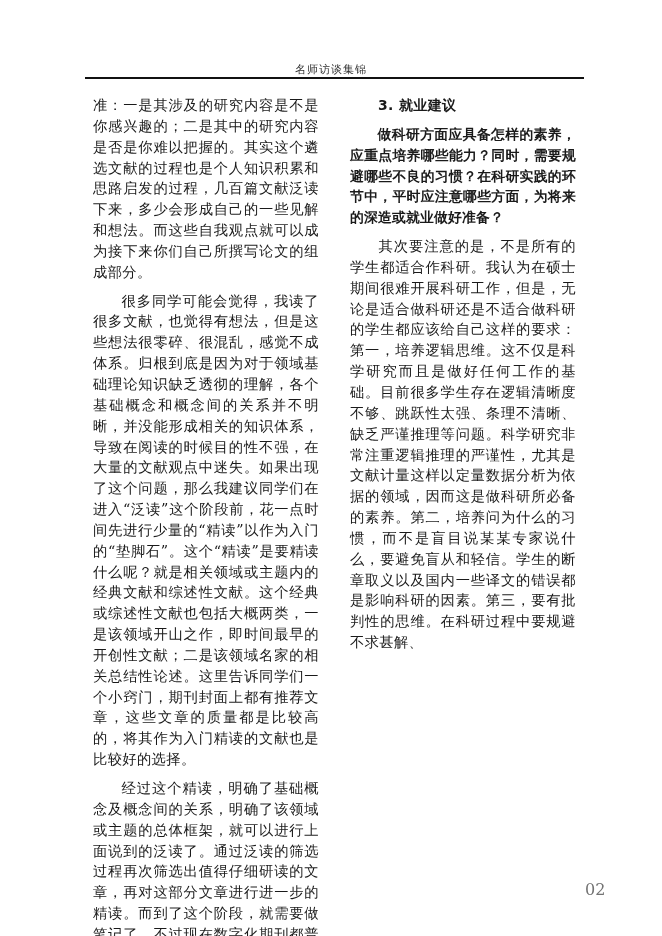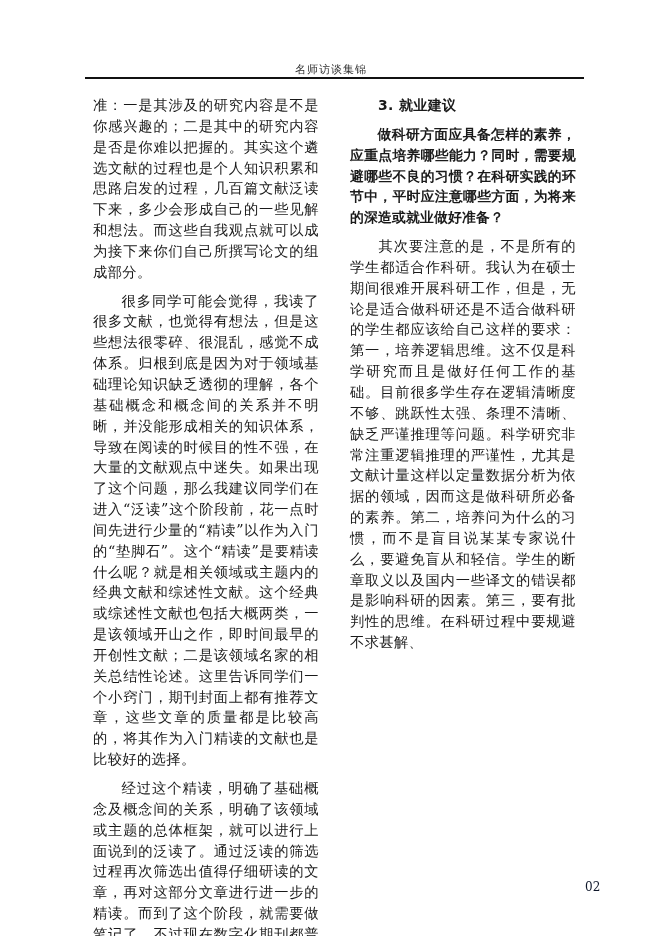--- a/index.html
+++ b/index.html
@@ -10,21 +10,21 @@
   .header-rule { position: absolute; left: 85px; top: 77px; width: 499px; height: 2px; background: #111; }
   .col { position: absolute; top: 87px; width: 242px; font-size: 14.3px; line-height: 20.85px;
          text-align: justify; letter-spacing: 0.35px; }
   .col-left { left: 85px; }
   .col-right { left: 342px; }
   .col p { margin: 8px; }
   .indent { text-indent: 2em; }
   .section-heading { font-weight: bold; font-family: "DejaVu Sans", "Liberation Sans", sans-serif; font-size: 14px; }
   .question { font-weight: bold; font-family: "DejaVu Sans", "Liberation Sans", sans-serif; font-size: 13.8px; letter-spacing: 0.2px; }
   .speaker { font-weight: bold; font-family: "DejaVu Sans", "Liberation Sans", sans-serif; }
-  .page-number { position: absolute; left: 585px; top: 880px; font-size: 12px; color: #0f172a; }
+  .page-number { position: absolute; left: 585px; top: 880px; font-size: 16px; color: #737373; }
 </style>
 </head>
 <body>
 
 <div class="header-title">名师访谈集锦</div>
 <div class="header-rule"></div>
 
 <div class="col col-left">
   <p>准：一是其涉及的研究内容是不是你感兴趣的；二是其中的研究内容是否是你难以把握的。其实这个遴选文献的过程也是个人知识积累和思路启发的过程，几百篇文献泛读下来，多少会形成自己的一些见解和想法。而这些自我观点就可以成为接下来你们自己所撰写论文的组成部分。</p>
   <p class="indent">很多同学可能会觉得，我读了很多文献，也觉得有想法，但是这些想法很零碎、很混乱，感觉不成体系。归根到底是因为对于领域基础理论知识缺乏透彻的理解，各个基础概念和概念间的关系并不明晰，并没能形成相关的知识体系，导致在阅读的时候目的性不强，在大量的文献观点中迷失。如果出现了这个问题，那么我建议同学们在进入“泛读”这个阶段前，花一点时间先进行少量的“精读”以作为入门的“垫脚石”。这个“精读”是要精读什么呢？就是相关领域或主题内的经典文献和综述性文献。这个经典或综述性文献也包括大概两类，一是该领域开山之作，即时间最早的开创性文献；二是该领域名家的相关总结性论述。这里告诉同学们一个小窍门，期刊封面上都有推荐文章，这些文章的质量都是比较高的，将其作为入门精读的文献也是比较好的选择。</p>

